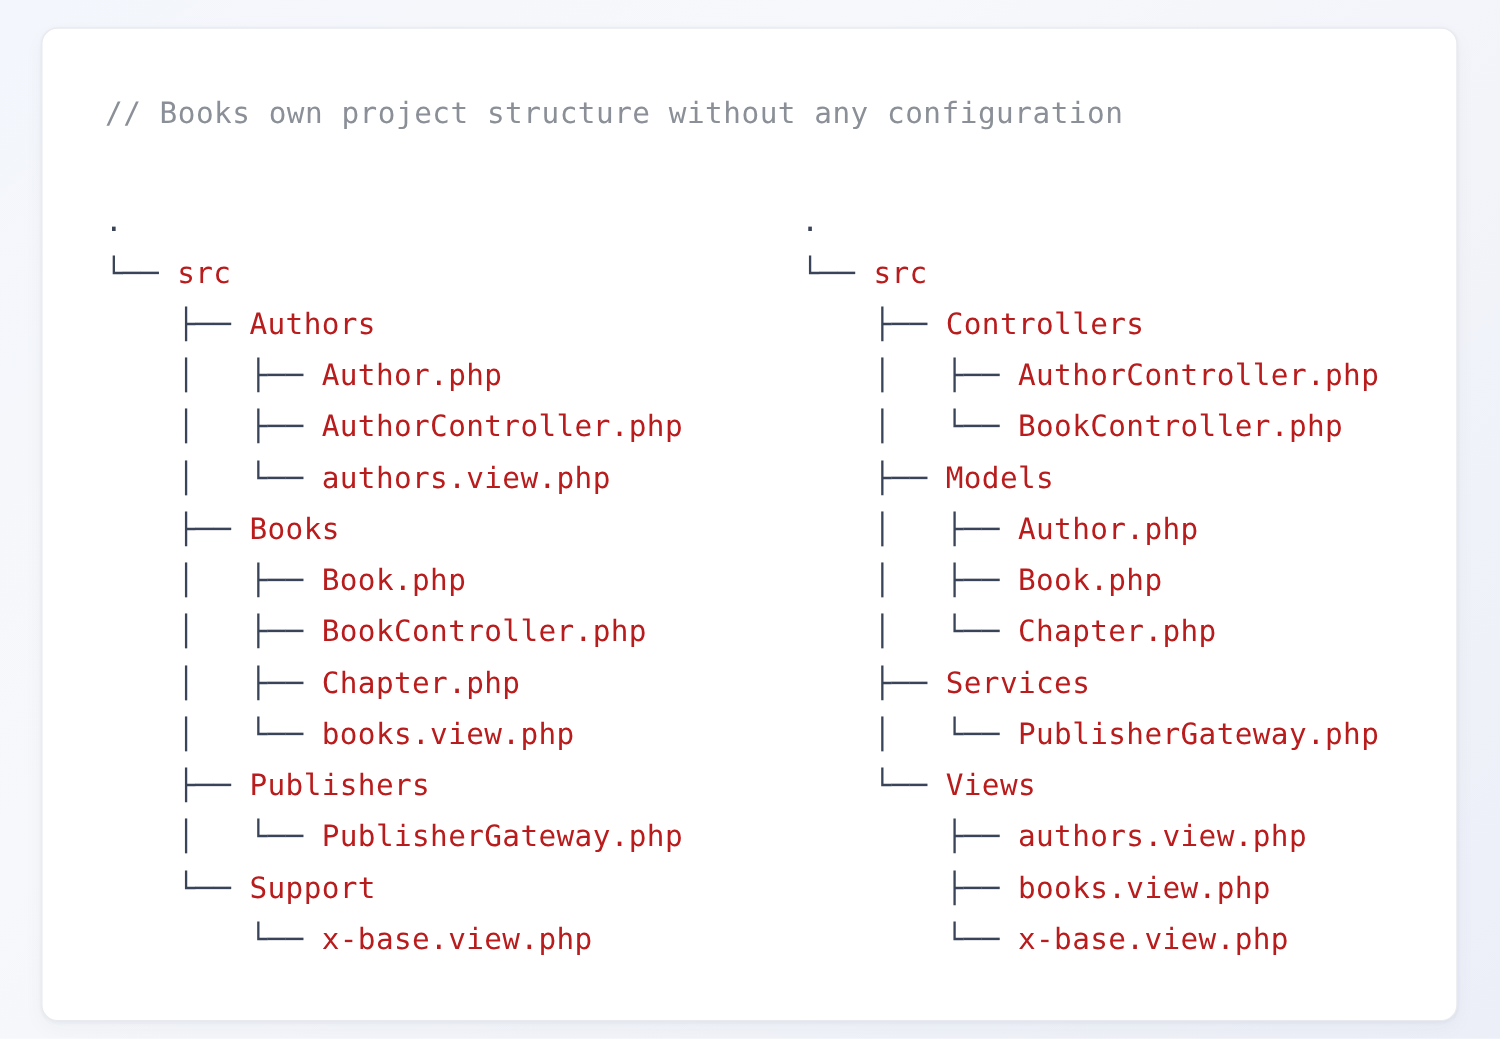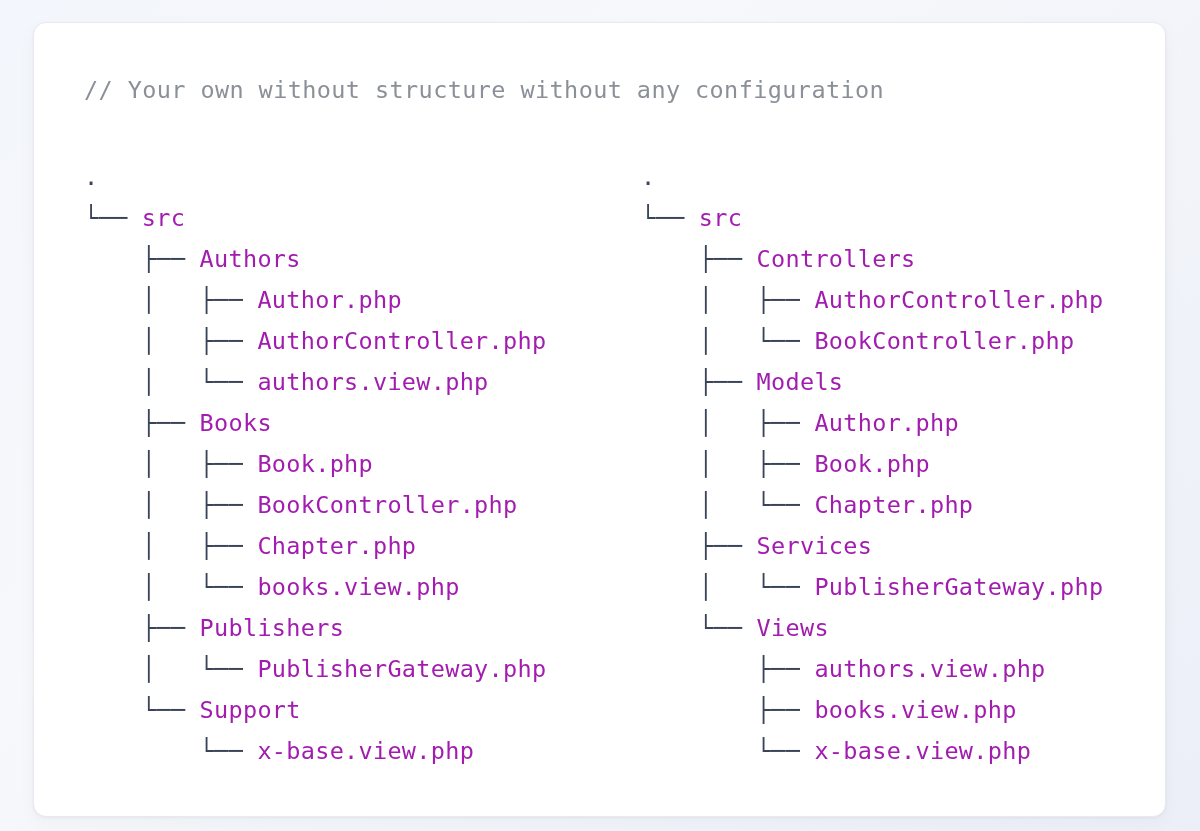--- a/index.html
+++ b/index.html
@@ -69,32 +69,32 @@
   .tree-row {
     display: block;
     height: 41px;
     white-space: pre;
   }
 
   .tree-row .branch {
     color: #3a4458;
   }
   .tree-row .label {
-    color: #a21caf;
+    color: #b91c1c;
   }
   .tree-row.root-dot {
     color: #2e374a;
   }
 </style>
 </head>
 <body>
 
 <div class="snippet-card">
 
-  <div class="comment-line">// Your own without structure without any configuration</div>
+  <div class="comment-line">// Books own project structure without any configuration</div>
 
   <div class="trees">
 
     <div class="tree-column left">
       <div class="tree-body"><span class="tree-row root-dot"><span class="branch">.</span><span class="label"></span></span><span class="tree-row"><span class="branch">└── </span><span class="label">src</span></span><span class="tree-row"><span class="branch">    ├── </span><span class="label">Authors</span></span><span class="tree-row"><span class="branch">    │   ├── </span><span class="label">Author.php</span></span><span class="tree-row"><span class="branch">    │   ├── </span><span class="label">AuthorController.php</span></span><span class="tree-row"><span class="branch">    │   └── </span><span class="label">authors.view.php</span></span><span class="tree-row"><span class="branch">    ├── </span><span class="label">Books</span></span><span class="tree-row"><span class="branch">    │   ├── </span><span class="label">Book.php</span></span><span class="tree-row"><span class="branch">    │   ├── </span><span class="label">BookController.php</span></span><span class="tree-row"><span class="branch">    │   ├── </span><span class="label">Chapter.php</span></span><span class="tree-row"><span class="branch">    │   └── </span><span class="label">books.view.php</span></span><span class="tree-row"><span class="branch">    ├── </span><span class="label">Publishers</span></span><span class="tree-row"><span class="branch">    │   └── </span><span class="label">PublisherGateway.php</span></span><span class="tree-row"><span class="branch">    └── </span><span class="label">Support</span></span><span class="tree-row"><span class="branch">        └── </span><span class="label">x-base.view.php</span></span></div>
     </div>
 
     <div class="tree-column right">
       <div class="tree-body"><span class="tree-row root-dot"><span class="branch">.</span><span class="label"></span></span><span class="tree-row"><span class="branch">└── </span><span class="label">src</span></span><span class="tree-row"><span class="branch">    ├── </span><span class="label">Controllers</span></span><span class="tree-row"><span class="branch">    │   ├── </span><span class="label">AuthorController.php</span></span><span class="tree-row"><span class="branch">    │   └── </span><span class="label">BookController.php</span></span><span class="tree-row"><span class="branch">    ├── </span><span class="label">Models</span></span><span class="tree-row"><span class="branch">    │   ├── </span><span class="label">Author.php</span></span><span class="tree-row"><span class="branch">    │   ├── </span><span class="label">Book.php</span></span><span class="tree-row"><span class="branch">    │   └── </span><span class="label">Chapter.php</span></span><span class="tree-row"><span class="branch">    ├── </span><span class="label">Services</span></span><span class="tree-row"><span class="branch">    │   └── </span><span class="label">PublisherGateway.php</span></span><span class="tree-row"><span class="branch">    └── </span><span class="label">Views</span></span><span class="tree-row"><span class="branch">        ├── </span><span class="label">authors.view.php</span></span><span class="tree-row"><span class="branch">        ├── </span><span class="label">books.view.php</span></span><span class="tree-row"><span class="branch">        └── </span><span class="label">x-base.view.php</span></span></div>
     </div>

